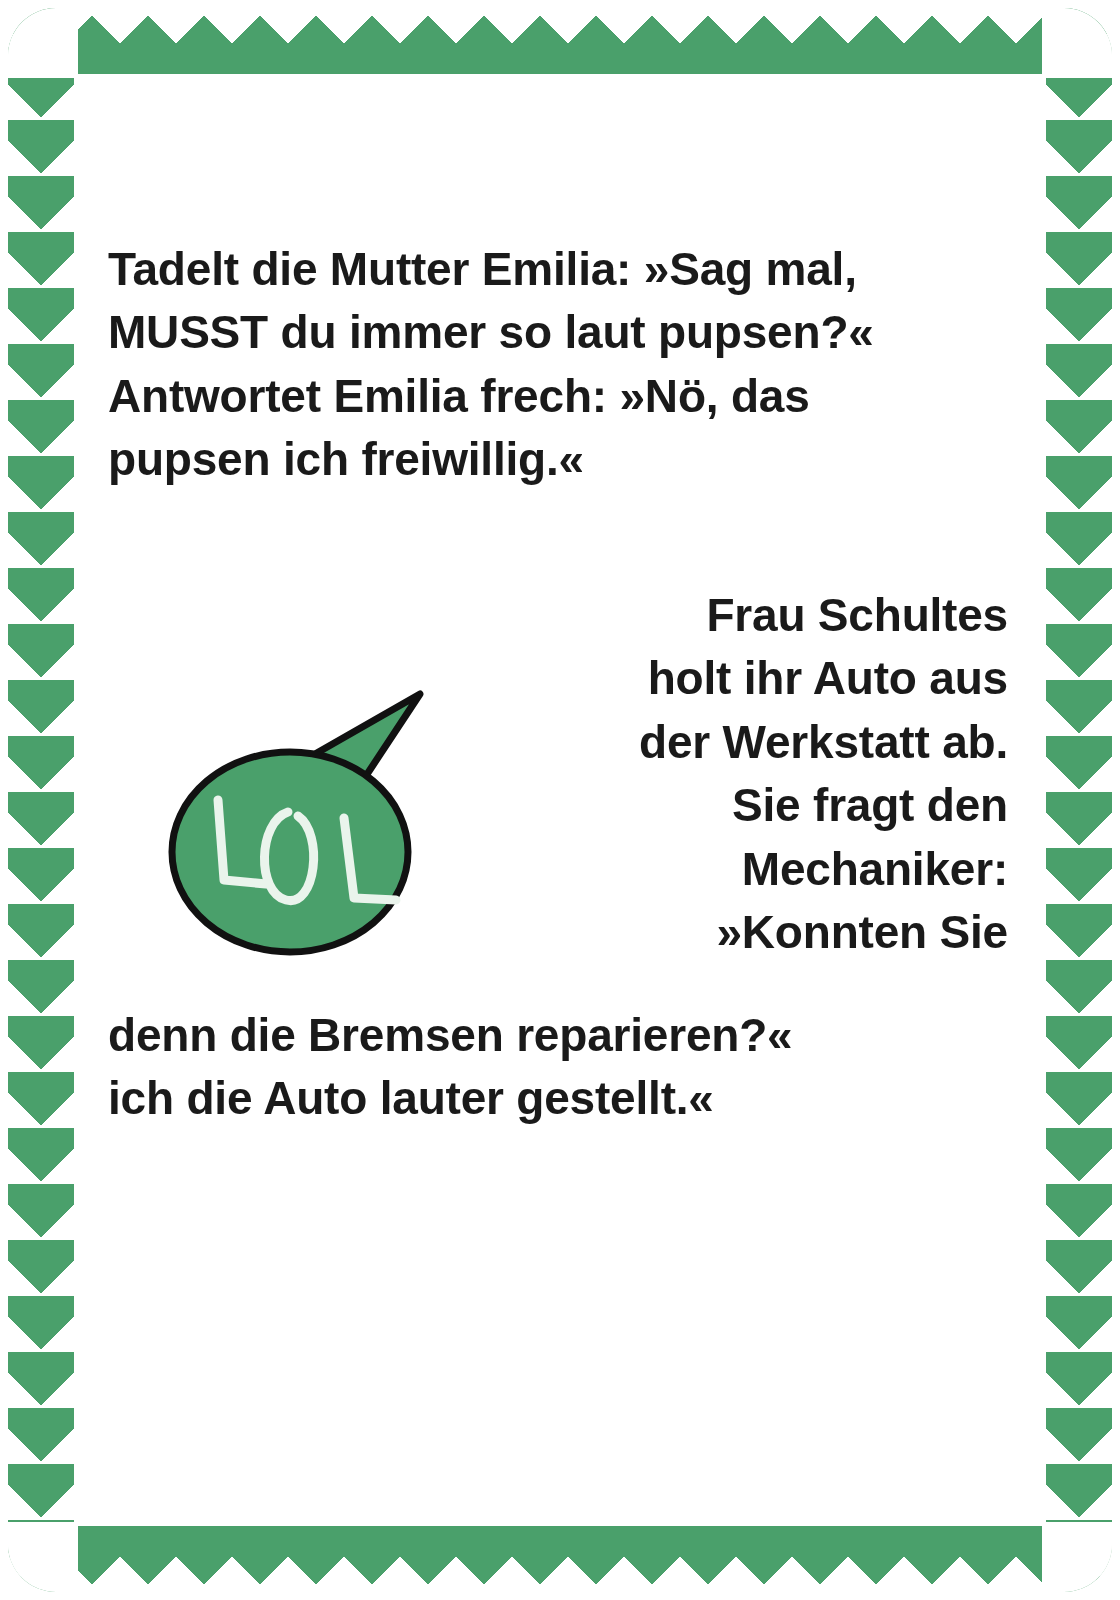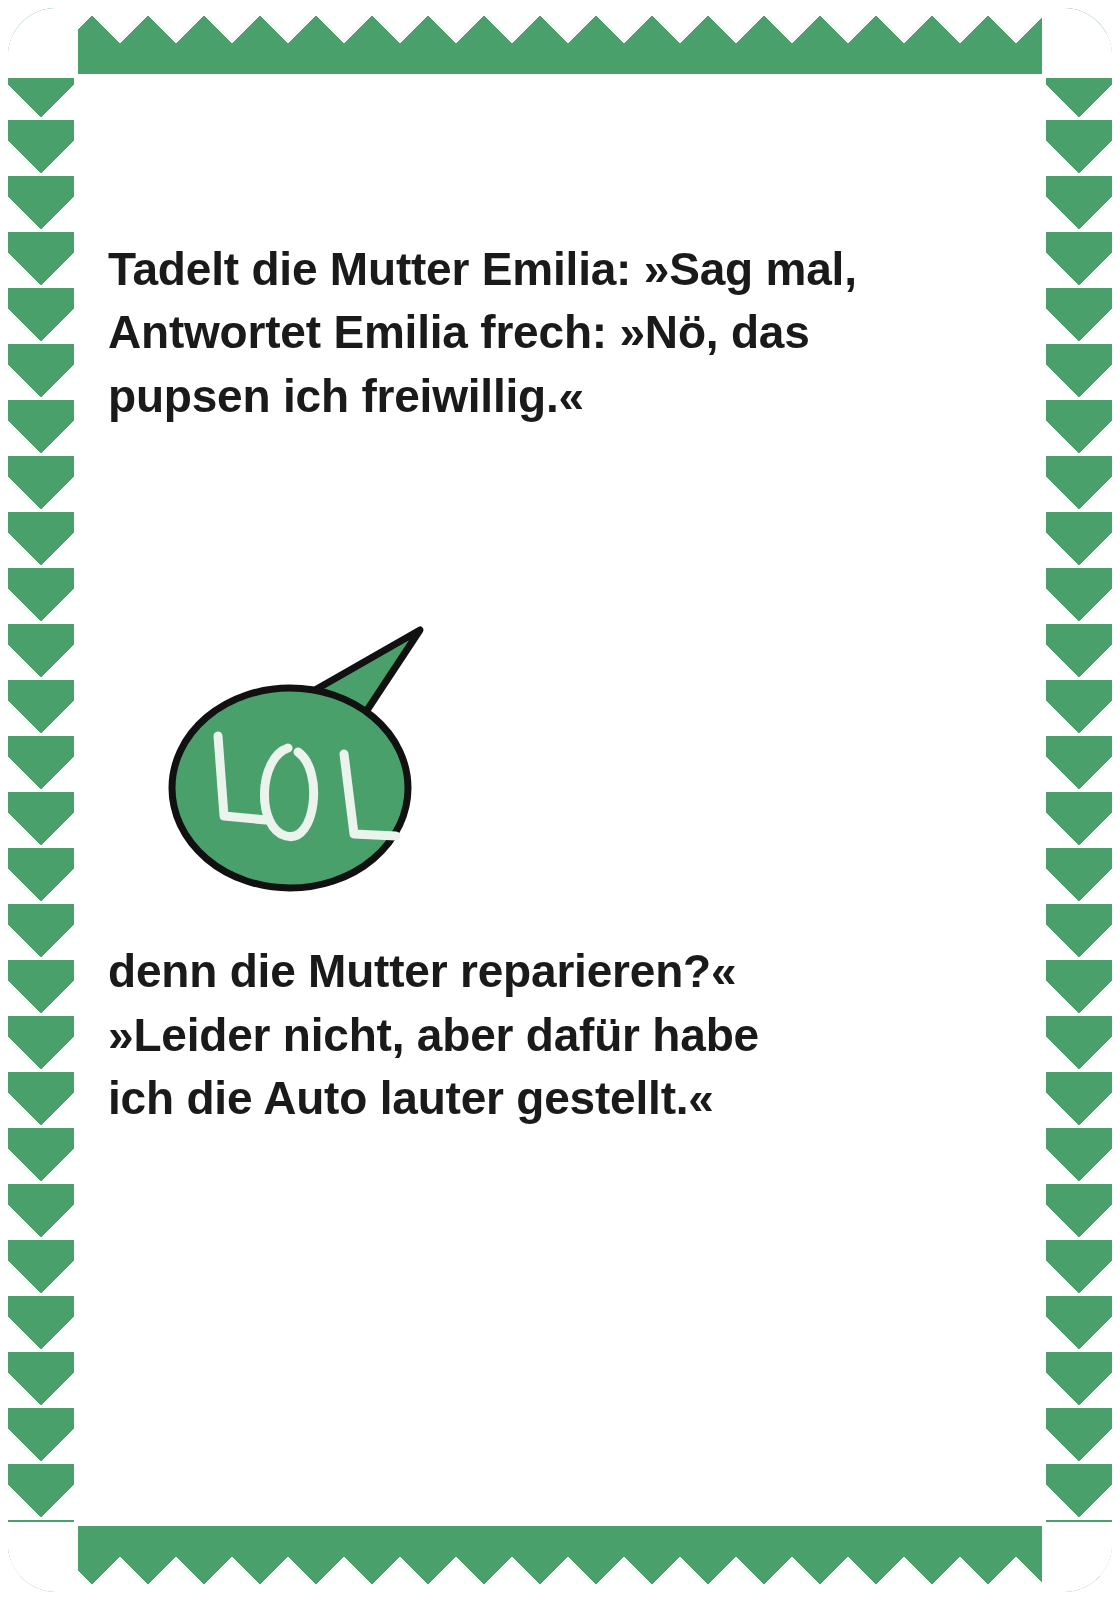--- a/index.html
+++ b/index.html
@@ -170,20 +170,21 @@
     <div class="corner tr"></div>
     <div class="corner bl"></div>
     <div class="corner br"></div>
 
     <div class="card-inner"></div>
 
     <div class="content">
 
       <div class="joke joke-1">
         <div>Tadelt die Mutter Emilia: »Sag mal,</div>
+        <div>MUSST du immer so laut pupsen?«</div>
         <div>Antwortet Emilia frech: »Nö, das</div>
         <div>pupsen ich freiwillig.«</div>
       </div>
 
       <div class="joke-2-wrap">
 
         <div class="lol-float">
           <div class="lol-bubble">
             <svg width="300" height="300" viewBox="0 0 300 300" aria-hidden="true">
               <g>
@@ -192,24 +193,31 @@
                 <g fill="none" stroke="#eaf4ec" stroke-width="9" stroke-linecap="round" stroke-linejoin="round">
                   <path d="M60 116 L66 196 L108 200"></path>
                   <path d="M130 128 C100 138 98 208 128 216 C158 224 166 150 140 132"></path>
                   <path d="M186 134 L196 214 L238 216"></path>
                 </g>
               </g>
             </svg>
           </div>
         </div>
 
+        <div class="joke joke-2">
+          <div>Frau Schultes</div>
+          <div>holt ihr Auto aus</div>
+          <div>der Werkstatt ab.</div>
+          <div>Sie fragt den</div>
+          <div>Mechaniker:</div>
+          <div>»Konnten Sie</div>
+        </div>
 
         <div class="joke joke-2-rest">
-          <div>denn die Mutter reparieren?«</div>
-          <div>»Leider nicht, aber dafür habe</div>
+          <div>denn die Bremsen reparieren?«</div>
           <div>ich die Auto lauter gestellt.«</div>
         </div>
 
       </div>
 
     </div>
   </div>
 </div>
 
 </body></html>

